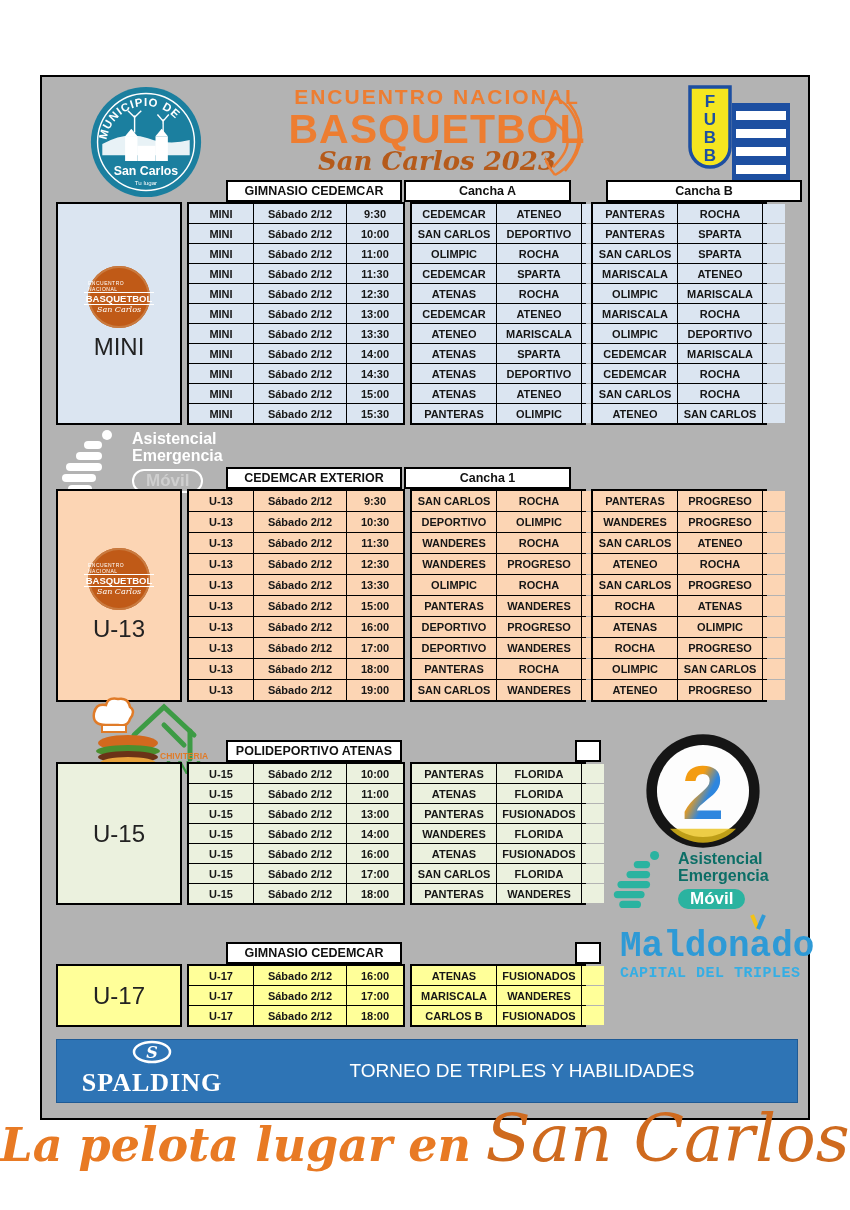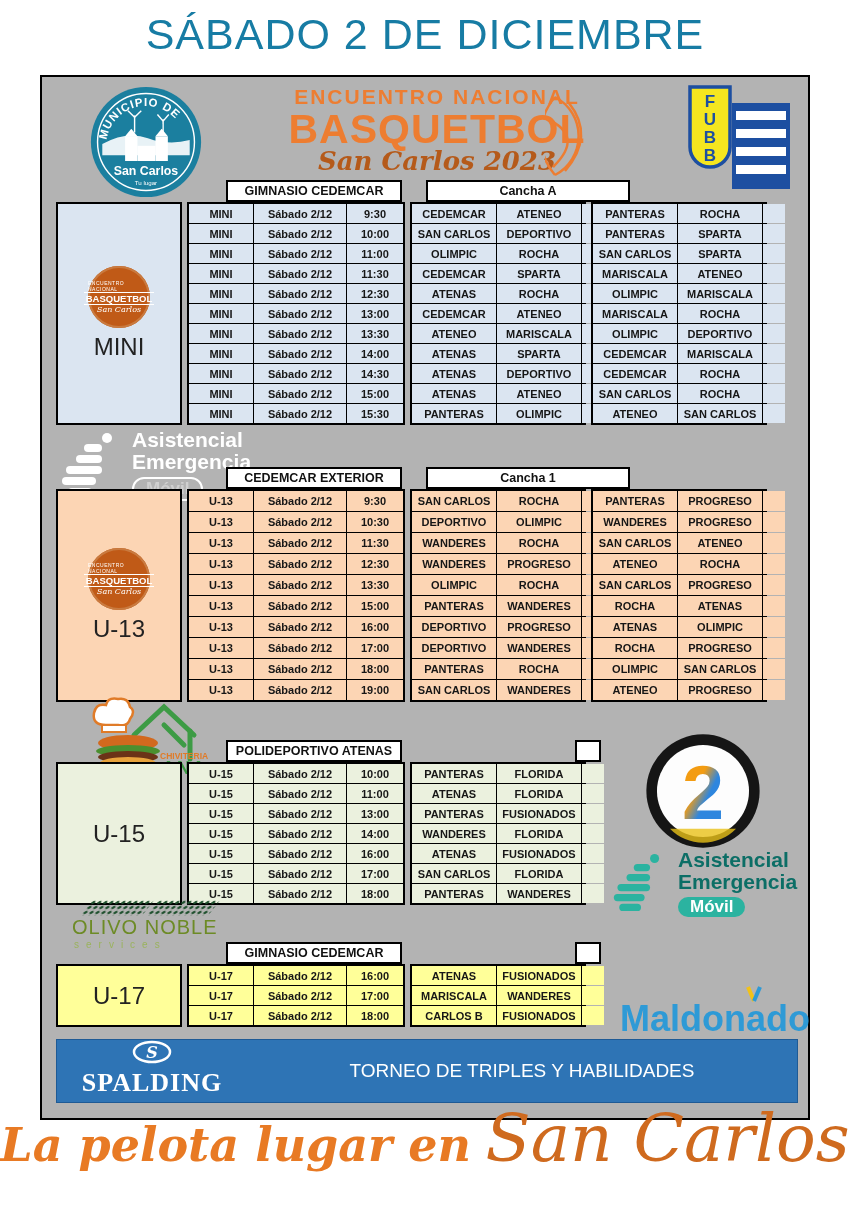--- a/index.html
+++ b/index.html
@@ -17,21 +17,21 @@
   .ev1{font-size:21px;font-weight:700;color:#ed7d31;letter-spacing:2px;}
   .ev2{font-size:41px;font-weight:700;color:#ed7d31;letter-spacing:1px;line-height:1.0;}
   .ev3{font:italic 700 26px "DejaVu Serif",serif;color:#b55a1a;margin-top:-4px;}
   .ball-svg{position:absolute;right:-28px;top:4px;}
   
   .section{position:absolute;left:14px;width:746px;}
   .hdr{position:absolute;top:0;height:22px;background:#fff;border:2px solid #000;
        box-sizing:border-box;display:flex;align-items:center;justify-content:center;
        font-size:12.5px;font-weight:700;color:#111;}
   .venue-hdr{left:170px;width:176px;}
-  .court-a{left:370px;width:204px;}
+  .court-a{left:348px;width:167px;}
   .court-b{left:550px;width:196px;}
   .score-hdr{left:519px;width:26px;}
   .blocks{position:absolute;top:22px;left:0;display:flex;gap:5px;align-items:stretch;}
   .label-cell{width:126px;border:2px solid #000;box-sizing:border-box;display:flex;
               flex-direction:column;align-items:center;justify-content:center;gap:5px;}
   .label-text{font-size:24px;color:#222;}
   .block{background:#000;border:2px solid #000;display:grid;gap:1px;box-sizing:border-box;height:fit-content;}
   .main-block{grid-template-columns:64px 92px 56px;width:218px;}
   .court-block{grid-template-columns:84px 84px 22px;width:176px;}
   [data-section] .block{grid-auto-rows:19px;}
@@ -41,21 +41,21 @@
   
   .badge{width:62px;height:62px;border-radius:50%;background:#c05a17;color:#fff;
          display:flex;flex-direction:column;align-items:center;justify-content:center;
          box-shadow:inset 0 0 0 2px #c97a3f;}
   .b1{font-size:5px;letter-spacing:.5px;}
   .b2{font-size:9.5px;font-weight:700;border-top:1px solid #fff;border-bottom:1px solid #fff;padding:0 2px;}
   .b3{font:italic 400 8px "DejaVu Serif",serif;}
   
   .asist{display:flex;gap:8px;align-items:center;}
   .asist-txt{display:flex;flex-direction:column;line-height:1.05;}
-  .asist-l1,.asist-l2{font-size:21px;font-weight:700;}
+  .asist-l1,.asist-l2{font-size:16px;font-weight:700;}
   .asist-pill{margin-top:4px;align-self:flex-start;border-radius:12px;padding:1px 12px;
               font-size:17px;font-weight:700;}
   .asist-white .asist-l1,.asist-white .asist-l2{color:#fff;}
   .asist-white .asist-pill{color:#cfcfcf;border:2px solid #fff;background:transparent;}
   .asist-teal .asist-l1,.asist-teal .asist-l2{color:#0c6e66;}
   .asist-teal .asist-pill{color:#fff;background:#2bb3a0;}
   .maldonado{text-align:left;}
   .mal-name{font-size:36px;font-weight:700;color:#2e9ad6;line-height:1;position:relative;}
   .mal-v{position:absolute;top:-16px;right:46px;}
   .mal-tag{font-size:15px;font-weight:700;color:#35aee4;letter-spacing:.5px;}
@@ -75,21 +75,20 @@
   
   #footer{position:absolute;left:0;top:1100px;width:100%;text-align:center;white-space:nowrap;z-index:5;}
   .f1{font:italic 700 46px "DejaVu Serif",serif;color:#e87a24;}
   .f2{font:italic 400 66px "DejaVu Serif",serif;color:#cf6a1e;margin-left:10px;}
 </style>
 </head>
 <body>
 
 <div id="page">
 
-  <div id="title">SÁBADO 2 DE DICIEMBRE</div>
 
   <div id="poster">
 
     <svg class="abs" style="left:45px;top:8px" width="118" height="114" viewBox="0 0 120 120">
       <circle cx="60" cy="60" r="58" fill="#1b7f9f"></circle>
       <circle cx="60" cy="60" r="51" fill="none" stroke="#fff" stroke-width="1.5"></circle>
       <path id="muniArc" d="M 18 64 A 42 42 0 0 1 102 64" fill="none"></path>
       <text font-size="12" font-weight="bold" fill="#fff" letter-spacing="1">
         <textPath href="#muniArc" startOffset="6">MUNICIPIO DE</textPath>
       </text>
@@ -142,20 +141,21 @@
         <text x="36" y="22">F</text>
         <text x="36" y="40">U</text>
         <text x="36" y="58">B</text>
         <text x="36" y="76">B</text>
       </g>
     </svg>
 
     <div class="section" data-section="0" style="top:103px;height:245px;">
       <div class="hdr venue-hdr">GIMNASIO CEDEMCAR</div>
       <div class="hdr court-a">Cancha A</div>
+      <div class="hdr court-b">Cancha B</div>
       <div class="blocks">
         <div class="label-cell" style="background: rgb(219, 229, 241);">
           <div class="badge">
             <div class="b1">ENCUENTRO NACIONAL</div>
             <div class="b2">BASQUETBOL</div>
             <div class="b3">San Carlos</div>
           </div>
           <div class="label-text">MINI</div>
         </div>
         <div class="block main-block">
@@ -492,28 +492,20 @@
           <rect x="8" y="56" width="24" height="8" rx="4"></rect>
         </g>
       </svg>
       <div class="asist-txt">
         <div class="asist-l1">Asistencial</div>
         <div class="asist-l2">Emergencia</div>
         <div class="asist-pill">Móvil</div>
       </div>
     </div>
 
-    <div class="abs olivo" style="left:30px;top:823px;">
-      <div class="olivo-dotrow">
-        <div class="olivo-dots"></div>
-        <div class="olivo-dots"></div>
-      </div>
-      <div class="olivo-name">OLIVO NOBLE</div>
-      <div class="olivo-sub">services</div>
-    </div>
 
     <div class="section" data-section="3" style="top:865px;height:90px;">
       <div class="hdr venue-hdr">GIMNASIO CEDEMCAR</div>
       <div class="hdr score-hdr"></div>
       <div class="blocks">
         <div class="label-cell" style="background: rgb(255, 255, 153);">
           <div class="label-text">U-17</div>
         </div>
         <div class="block main-block">
             <div class="cell" style="background: rgb(255, 255, 153);">U-17</div>
@@ -533,21 +525,21 @@
             <div class="cell" style="background: rgb(255, 255, 153);">MARISCALA</div>
             <div class="cell" style="background: rgb(255, 255, 153);">WANDERES</div>
             <div class="cell" style="background: rgb(255, 255, 153);"></div>
             <div class="cell" style="background: rgb(255, 255, 153);">CARLOS B</div>
             <div class="cell" style="background: rgb(255, 255, 153);">FUSIONADOS</div>
             <div class="cell" style="background: rgb(255, 255, 153);"></div>
           </div>
       </div>
     </div>
 
-    <div class="abs maldonado" style="left:578px;top:924px;">
+    <div class="abs maldonado" style="left:578px;top:852px;font-family:Liberation Mono, monospace;">
       <div class="mal-name">
         <svg class="mal-v" width="20" height="20" viewBox="0 0 20 20">
           <path d="M4 2 L10 16" stroke="#f2c218" stroke-width="4" fill="none"></path>
           <path d="M16 2 L10 16" stroke="#2e9ad6" stroke-width="4" fill="none"></path>
         </svg>
         <span>Maldonado</span>
       </div>
       <div class="mal-tag">CAPITAL DEL TRIPLES</div>
     </div>
 

